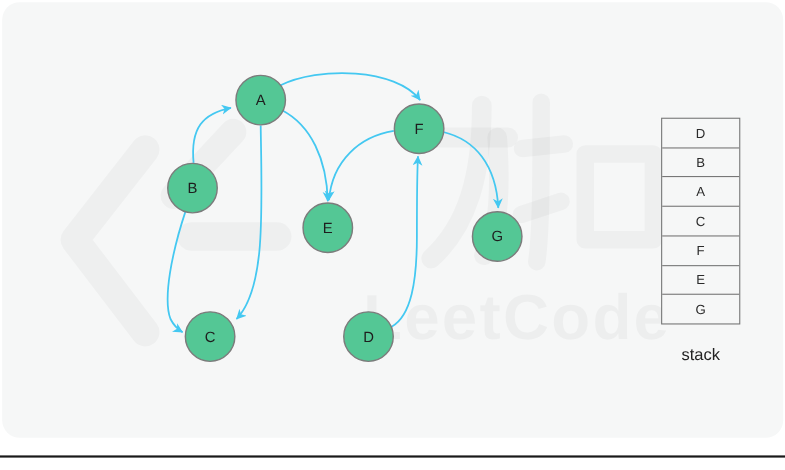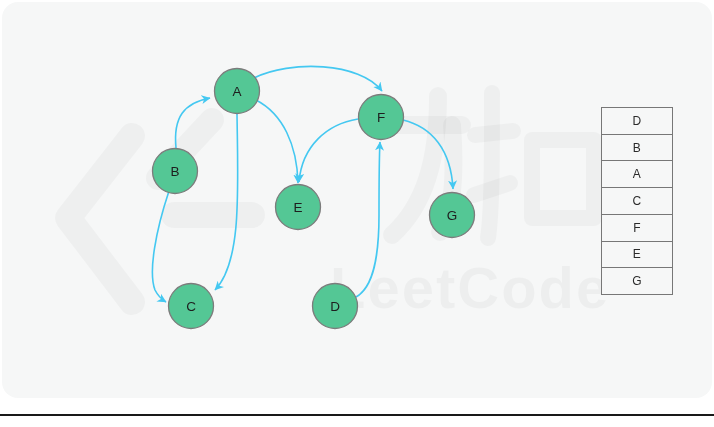--- a/index.html
+++ b/index.html
@@ -107,15 +107,16 @@
 
   <div class="stack-table" id="stack-table">
       <div class="stack-row">D</div>
       <div class="stack-row">B</div>
       <div class="stack-row">A</div>
       <div class="stack-row">C</div>
       <div class="stack-row">F</div>
       <div class="stack-row">E</div>
       <div class="stack-row">G</div>
     </div>
+  <div class="stack-label">stack</div>
 
   <div class="bottom-rule"></div>
 </div>
 
 </body></html>

